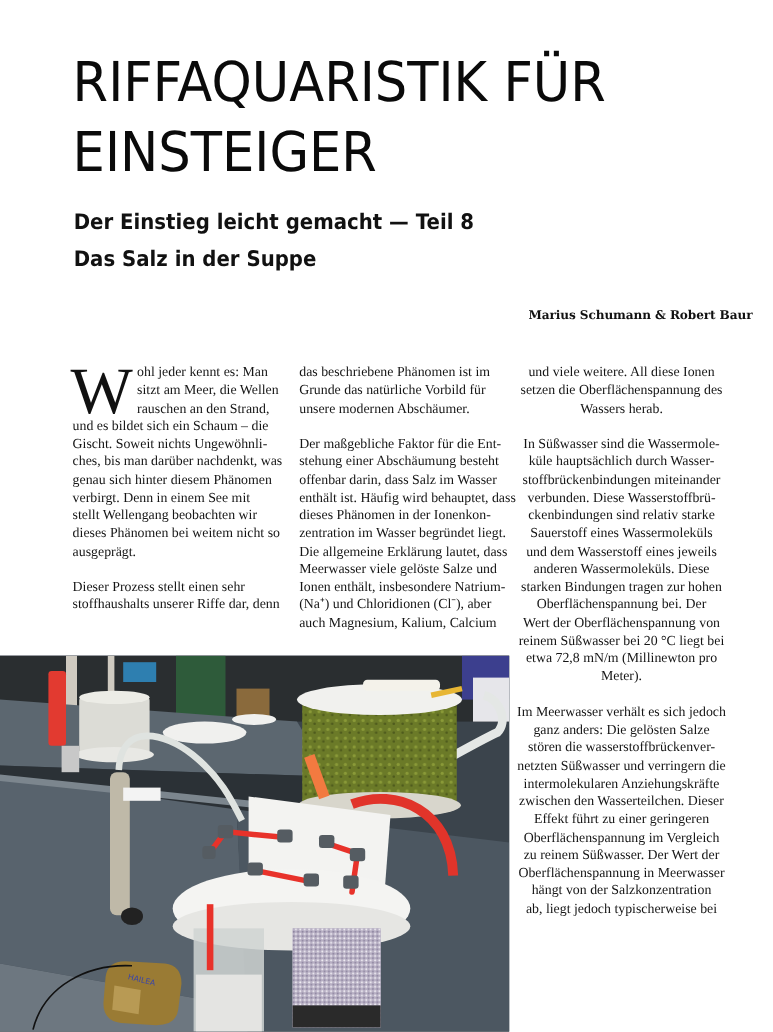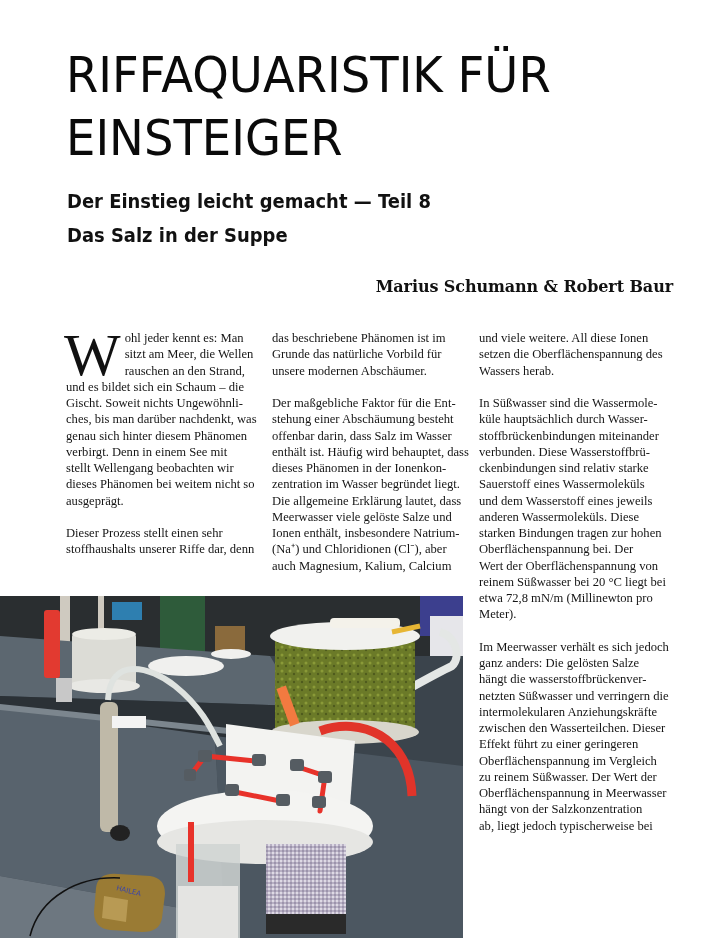--- a/index.html
+++ b/index.html
@@ -14,33 +14,33 @@
       position: absolute; left: 67px; top: 188px;
       font-family: "DejaVu Sans", sans-serif; font-size: 19.5px; line-height: 28px; margin: 0; color: #111;
       transform: scaleX(0.92); transform-origin: left top; white-space: nowrap;
     }
     .subtitle2 {
       position: absolute; left: 67px; top: 222px;
       font-family: "DejaVu Sans", sans-serif; font-size: 19.5px; line-height: 28px; margin: 0; color: #111;
       transform: scaleX(0.92); transform-origin: left top; white-space: nowrap;
     }
     .authors {
-      position: absolute; right: 30px; top: 279px;
-      font-family: "DejaVu Serif", serif; font-weight: bold; font-size: 16px; line-height: 16px; color: #111;
+      position: absolute; right: 19px; top: 279px;
+      font-family: "DejaVu Serif", serif; font-weight: bold; font-size: 11px; line-height: 16px; color: #111;
       letter-spacing: -0.1px;
     }
     .col {
       position: absolute; top: 330px; width: 200px;
       font-family: "Liberation Serif", serif; font-size: 12.6px; line-height: 16.25px; color: #151515;
     }
     .col .line { display: block; white-space: nowrap; }
     .col .gap { display: block; height: 16.25px; }
     .col1 { left: 66px; }
     .col2 { left: 272px; }
-    .col3 { left: 479px; }
+    .col3 { left: 465px; text-align: center; }
     .dropcap {
       float: left; font-family: "Liberation Serif", serif; font-size: 60px; line-height: 46px;
       margin: 2px 4px 0 -2px; height: 46px; color: #111;
     }
     .photo {
       position: absolute; left: 0; top: 596px; width: 463px; height: 342px; overflow: hidden;
       background: #3d4650;
     }
     .photo svg { display: block; }
   </style>
@@ -113,21 +113,21 @@
       <span class="line">anderen Wassermoleküls. Diese</span>
       <span class="line">starken Bindungen tragen zur hohen</span>
       <span class="line">Oberflächenspannung bei. Der</span>
       <span class="line">Wert der Oberflächenspannung von</span>
       <span class="line">reinem Süßwasser bei 20 °C liegt bei</span>
       <span class="line">etwa 72,8 mN/m (Millinewton pro</span>
       <span class="line">Meter).</span>
       <span class="gap"></span>
       <span class="line">Im Meerwasser verhält es sich jedoch</span>
       <span class="line">ganz anders: Die gelösten Salze</span>
-      <span class="line">hängt die wasserstoffbrückenver-</span>
+      <span class="line">stören die wasserstoffbrückenver-</span>
       <span class="line">netzten Süßwasser und verringern die</span>
       <span class="line">intermolekularen Anziehungskräfte</span>
       <span class="line">zwischen den Wasserteilchen. Dieser</span>
       <span class="line">Effekt führt zu einer geringeren</span>
       <span class="line">Oberflächenspannung im Vergleich</span>
       <span class="line">zu reinem Süßwasser. Der Wert der</span>
       <span class="line">Oberflächenspannung in Meerwasser</span>
       <span class="line">hängt von der Salzkonzentration</span>
       <span class="line">ab, liegt jedoch typischerweise bei</span>
     </div>

